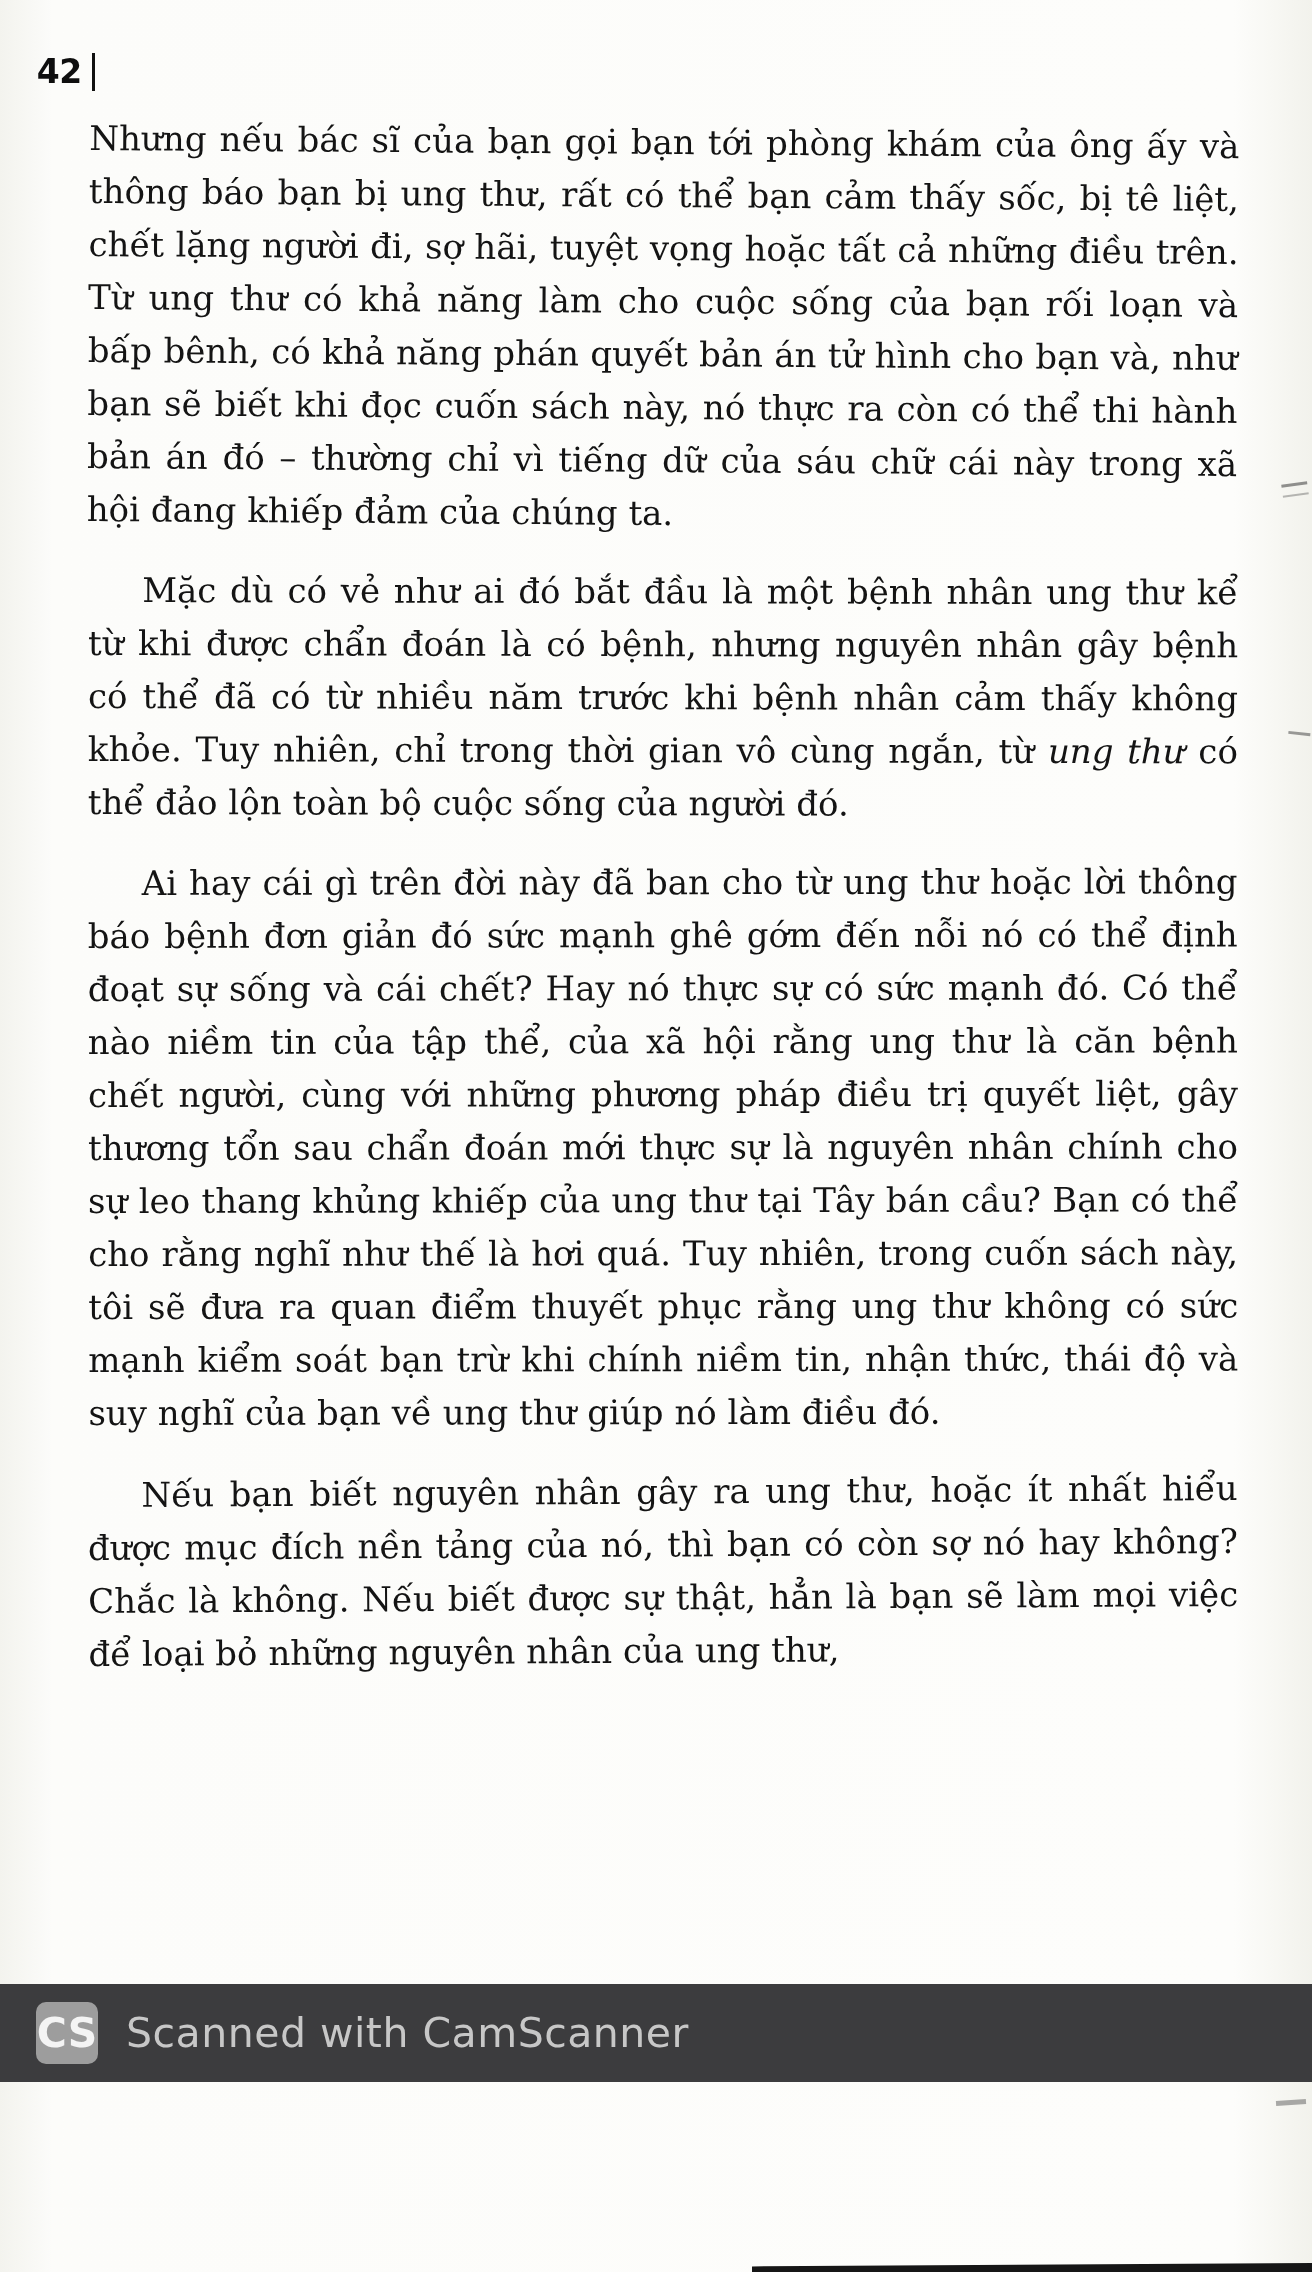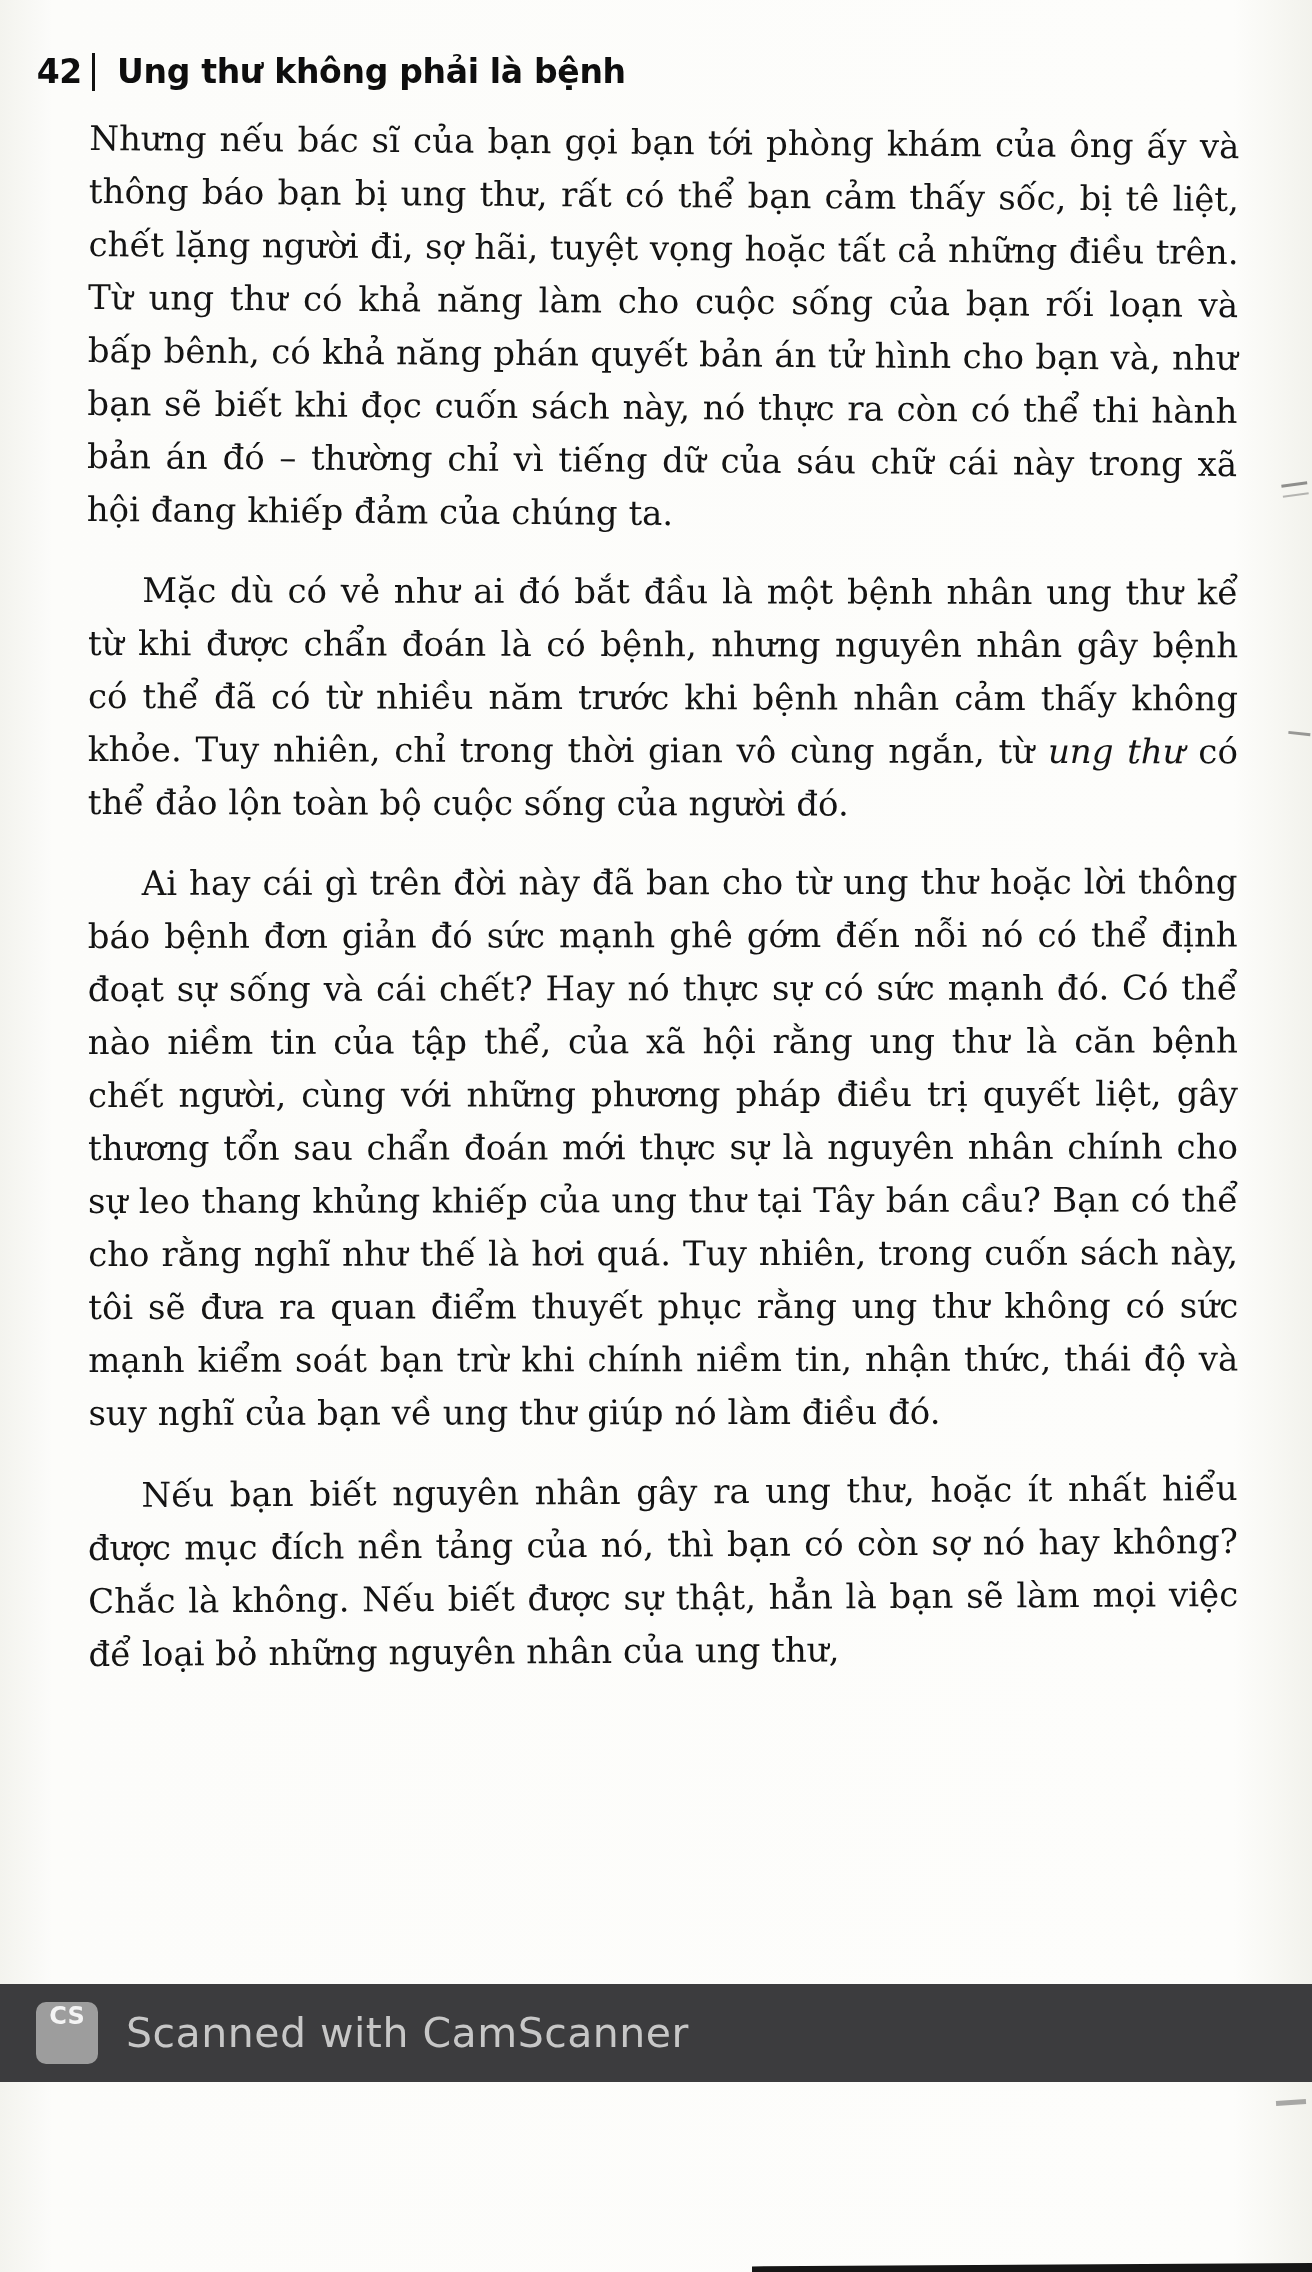--- a/index.html
+++ b/index.html
@@ -75,24 +75,25 @@
     align-items: center;
     padding-left: 36px;
     box-sizing: border-box;
   }
   .cs-logo {
     width: 62px;
     height: 62px;
     background: #9d9d9d;
     border-radius: 10px;
     display: flex;
+    align-items: center;
     justify-content: center;
     font-family: "DejaVu Sans", "Liberation Sans", sans-serif;
     font-weight: bold;
-    font-size: 24px;
+    font-size: 41px;
     color: #f4f4f4;
     flex: 0 0 auto;
   }
   .scan-label {
     margin-left: 28px;
     font-family: "DejaVu Sans", "Liberation Sans", sans-serif;
     font-size: 41px;
     color: #c7c7c7;
     letter-spacing: 0.5px;
   }
@@ -127,21 +128,20 @@
   }
 </style>
 </head>
 <body>
 
 <div class="page">
 
   <div class="running-head">
     <span class="page-number">42</span>
     <span class="head-divider"></span>
-    <span class="book-title">Ung thư không phải là bệnh</span>
   </div>
 
   <div class="text-block">
       <p class="para tilt0"><span>Nhưng nếu bác sĩ của bạn gọi bạn tới phòng khám của ông ấy và thông báo bạn bị ung thư, rất có thể bạn cảm thấy sốc, bị tê liệt, chết lặng người đi, sợ hãi, tuyệt vọng hoặc tất cả những điều trên. Từ ung thư có khả năng làm cho cuộc sống của bạn rối loạn và bấp bênh, có khả năng phán quyết bản án tử hình cho bạn và, như bạn sẽ biết khi đọc cuốn sách này, nó thực ra còn có thể thi hành bản án đó – thường chỉ vì tiếng dữ của sáu chữ cái này trong xã hội đang khiếp đảm của chúng ta.</span></p>
       <p class="para tilt1 indent"><span>Mặc dù có vẻ như ai đó bắt đầu là một bệnh nhân ung thư kể từ khi được chẩn đoán là có bệnh, nhưng nguyên nhân gây bệnh có thể đã có từ nhiều năm trước khi bệnh nhân cảm thấy không khỏe. Tuy nhiên, chỉ trong thời gian vô cùng ngắn, từ </span><em>ung thư</em><span> có thể đảo lộn toàn bộ cuộc sống của người đó.</span></p>
       <p class="para tilt2 indent"><span>Ai hay cái gì trên đời này đã ban cho từ ung thư hoặc lời thông báo bệnh đơn giản đó sức mạnh ghê gớm đến nỗi nó có thể định đoạt sự sống và cái chết? Hay nó thực sự có sức mạnh đó. Có thể nào niềm tin của tập thể, của xã hội rằng ung thư là căn bệnh chết người, cùng với những phương pháp điều trị quyết liệt, gây thương tổn sau chẩn đoán mới thực sự là nguyên nhân chính cho sự leo thang khủng khiếp của ung thư tại Tây bán cầu? Bạn có thể cho rằng nghĩ như thế là hơi quá. Tuy nhiên, trong cuốn sách này, tôi sẽ đưa ra quan điểm thuyết phục rằng ung thư không có sức mạnh kiểm soát bạn trừ khi chính niềm tin, nhận thức, thái độ và suy nghĩ của bạn về ung thư giúp nó làm điều đó.</span></p>
       <p class="para tilt3 indent"><span>Nếu bạn biết nguyên nhân gây ra ung thư, hoặc ít nhất hiểu được mục đích nền tảng của nó, thì bạn có còn sợ nó hay không? Chắc là không. Nếu biết được sự thật, hẳn là bạn sẽ làm mọi việc để loại bỏ những nguyên nhân của ung thư,</span></p>
     </div>
 
   <span class="artifact a1"></span>

